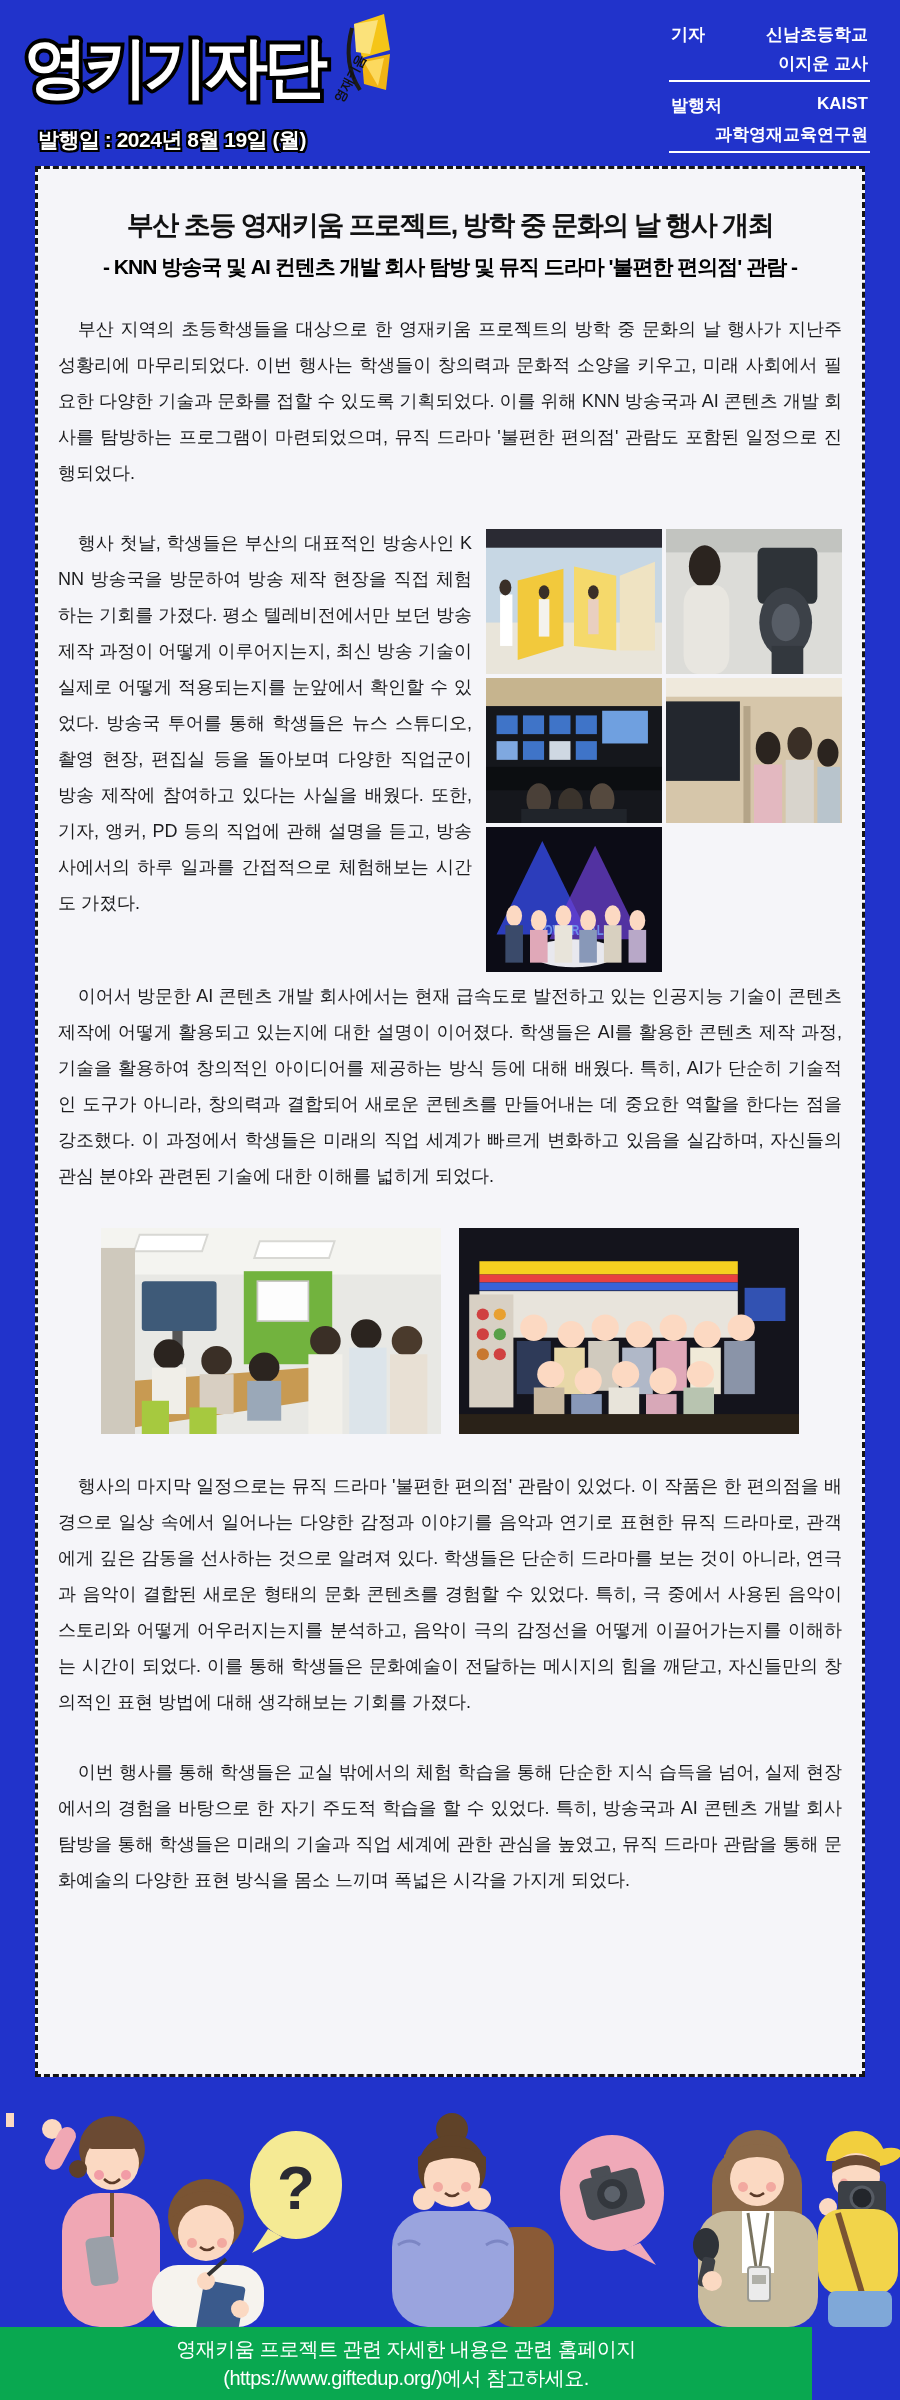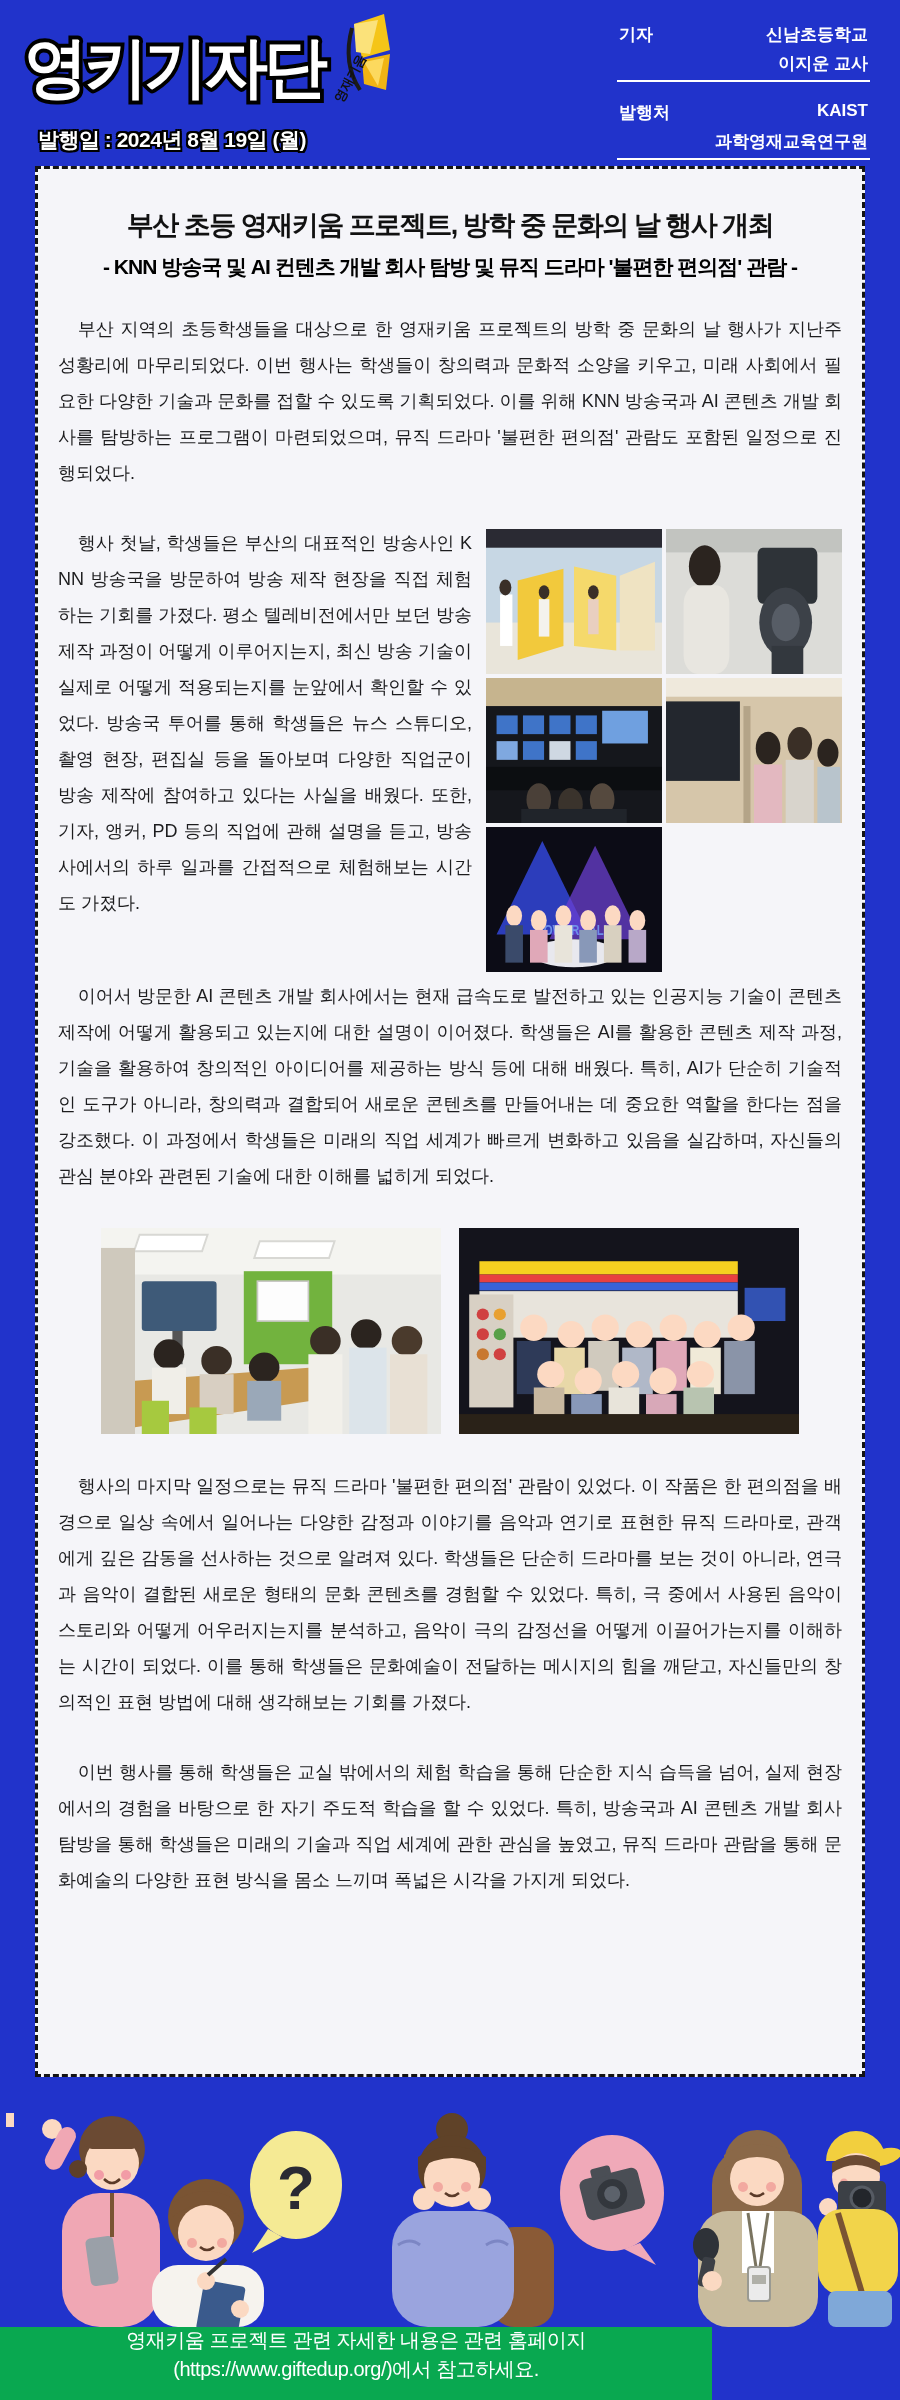--- a/index.html
+++ b/index.html
@@ -4,25 +4,25 @@
 <style>
   html,body{margin:0;padding:0;}
   .page{
     position:relative; width:900px; height:2400px; overflow:hidden;
     background:#2133cb;
     font-family:"Liberation Sans","DejaVu Sans",sans-serif;
   }
   
   .logo-svg{position:absolute; left:18px; top:6px;}
   .info-table{
-    position:absolute; left:617px; right:30px; top:20px;
+    position:absolute; left:669px; right:30px; top:20px;
     color:#fff; font-size:17px; font-weight:bold;
   }
   .info-row{display:flex; justify-content:space-between; padding:3px 2px;}
-  .info-row.underlined{border-bottom:2px solid #fff; padding-bottom:5px; margin-bottom:16px;}
+  .info-row.underlined{border-bottom:2px solid #fff; padding-bottom:5px; margin-bottom:9px;}
   .info-label{text-align:left; white-space:nowrap;}
   .info-value{text-align:right; white-space:nowrap;}
   .pub-date{
     position:absolute; left:38px; top:126px;
     color:#fff; font-size:21px; font-weight:bold; letter-spacing:-0.5px;
     text-shadow:-2px -2px 0 #000,2px -2px 0 #000,-2px 2px 0 #000,2px 2px 0 #000,
                  0 -2px 0 #000,0 2px 0 #000,-2px 0 0 #000,2px 0 0 #000;
   }
   
   .content-box{
@@ -53,23 +53,23 @@
   }
   .photo{background:#888; overflow:hidden; position:relative;}
   .photo-grid .photo{height:145px;}
   .photo svg{display:block; width:100%; height:100%;}
   .mid-photos{display:flex; justify-content:center; gap:18px; margin:30px 0 34px;}
   .mid-photos .photo{width:340px; height:206px;}
   
   .illustration{position:absolute; left:0; top:2077px; width:900px; height:250px;}
   
   .footer{
-    position:absolute; left:0; top:2327px; width:712px; height:73px;
+    position:absolute; left:0; top:2327px; width:812px; height:73px;
     background:#09a850; color:#fff; text-align:center;
-    display:flex; flex-direction:column; gap:2px;
+    display:flex; flex-direction:column; justify-content:center; gap:2px;
     font-size:20px; letter-spacing:-0.5px;
   }
 </style>
 </head>
 <body>
 
 <div class="page">
 
   <svg class="logo-svg" width="420" height="112" viewBox="0 0 420 112">
     <text x="6" y="84" font-size="66" font-weight="900" letter-spacing="-4" fill="#ffffff" stroke="#000000" stroke-width="8" paint-order="stroke" textLength="300" lengthAdjust="spacingAndGlyphs">영키기자단</text>

